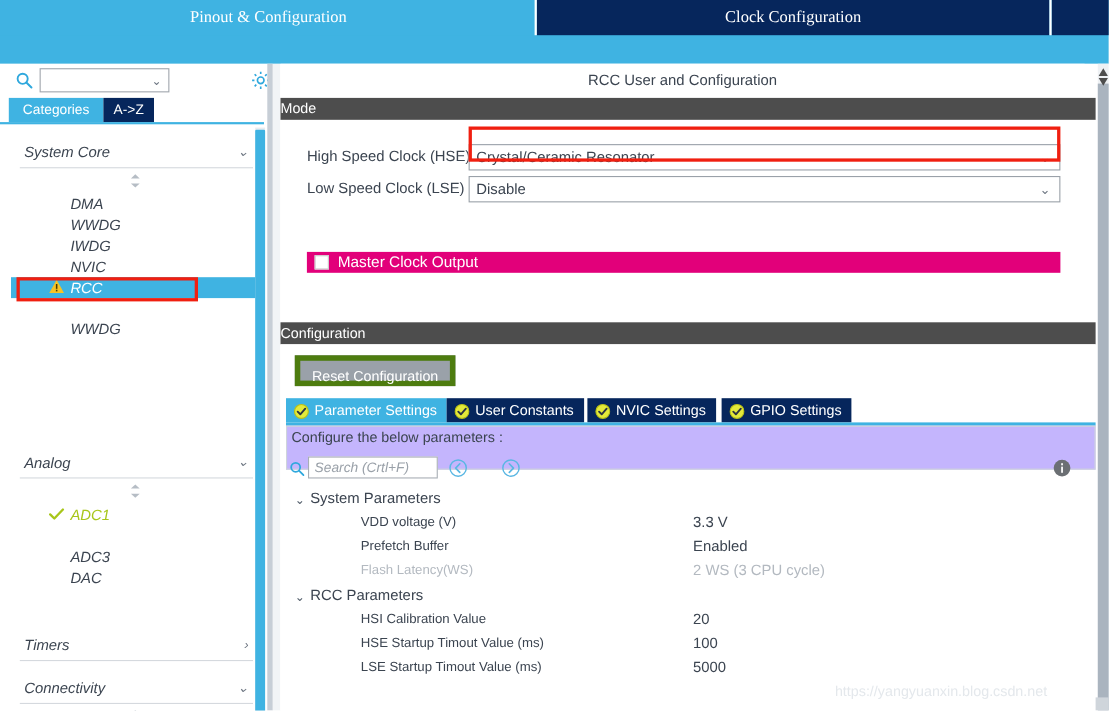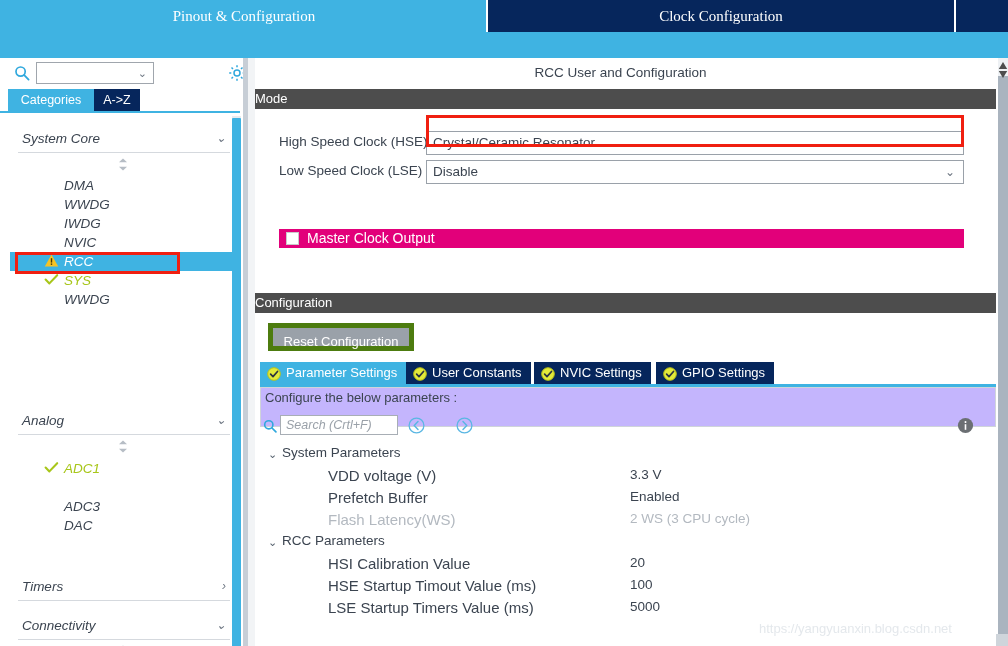--- a/index.html
+++ b/index.html
@@ -156,21 +156,21 @@
   }
   .srow .sinput span{position:absolute;left:5px;top:2px;font-size:12.5px;color:#9aa1a9;font-style:italic;}
   .navbtn{position:absolute;top:2px;width:17px;height:17px;}
   .infoicn{position:absolute;left:697px;top:2px;width:17px;height:17px;}
 
   .tree{position:absolute;left:5px;top:132px;width:736px;height:200px;}
   .tnode{position:absolute;left:0;height:20px;}
   .tnode .tw{position:absolute;left:8px;top:3px;font-size:11px;color:#55606d;}
   .tnode .tt{position:absolute;left:22px;top:0;font-size:13.5px;color:#3b4450;white-space:nowrap;}
   .tleaf{position:absolute;left:0;height:20px;}
-  .tleaf .nm{position:absolute;left:68px;top:0;font-size:15px;color:#3b4450;white-space:nowrap;}
+  .tleaf .nm{position:absolute;left:68px;top:0;font-size:12px;color:#3b4450;white-space:nowrap;}
   .tleaf .vl{position:absolute;left:370px;top:0;font-size:13.5px;color:#3b4450;white-space:nowrap;}
   .tleaf.dim .nm,.tleaf.dim .vl{color:#b3b9c0;}
 
   
   .m-vscroll{position:absolute;left:743px;top:0;width:10px;height:588px;background:#eef1f4;}
   .m-vthumb{position:absolute;left:743px;top:18px;width:10px;height:570px;background:#aab4bf;}
   .m-up{position:absolute;left:743px;top:0;width:10px;height:9px;}
   .m-dn{position:absolute;left:743px;top:9px;width:10px;height:9px;}
 
   .watermark{
@@ -257,28 +257,20 @@
         <div class="item sel" style="top:124px;">
           <span class="mark">
             <svg width="15" height="15" viewBox="0 0 15 15">
               <path d="M7.5 1.4 L14.2 13.4 L0.8 13.4 Z" fill="#f7c325"></path>
               <rect x="6.8" y="5.2" width="1.4" height="4.4" fill="#4a3a05"></rect>
               <rect x="6.8" y="10.4" width="1.4" height="1.5" fill="#4a3a05"></rect>
             </svg>
           </span>
           <span class="lbl">RCC</span>
         </div>
-        <div class="item ok" style="top:143px;">
-          <span class="mark">
-            <svg width="15" height="15" viewBox="0 0 15 15">
-              <path d="M1.6 7.6 L5.4 11.4 L13.2 3.2" fill="none" stroke="#a8c61a" stroke-width="2.1" stroke-linecap="round" stroke-linejoin="round"></path>
-            </svg>
-          </span>
-          <span class="lbl">SYS</span>
-        </div>
         <div class="item" style="top:162px;">
           <span class="lbl">WWDG</span>
         </div>
       </div>
 
       <div class="grp" style="top:296px;">
         <div class="grp-hdr">
           <span class="grp-title">Analog</span>
           <span class="grp-arr">⌄</span>
         </div>
@@ -472,21 +464,21 @@
         </div>
         <div class="tleaf" style="top:110px;">
           <span class="nm">HSI Calibration Value</span>
           <span class="vl">20</span>
         </div>
         <div class="tleaf" style="top:132px;">
           <span class="nm">HSE Startup Timout Value (ms)</span>
           <span class="vl">100</span>
         </div>
         <div class="tleaf" style="top:154px;">
-          <span class="nm">LSE Startup Timers Value (ms)</span>
+          <span class="nm">LSE Startup Timout Value (ms)</span>
           <span class="vl">5000</span>
         </div>
 
       </div>
     </div>
 
     <div class="m-vscroll"></div>
     <div class="m-vthumb"></div>
     <span class="m-up">
       <svg width="10" height="9" viewBox="0 0 10 9">

